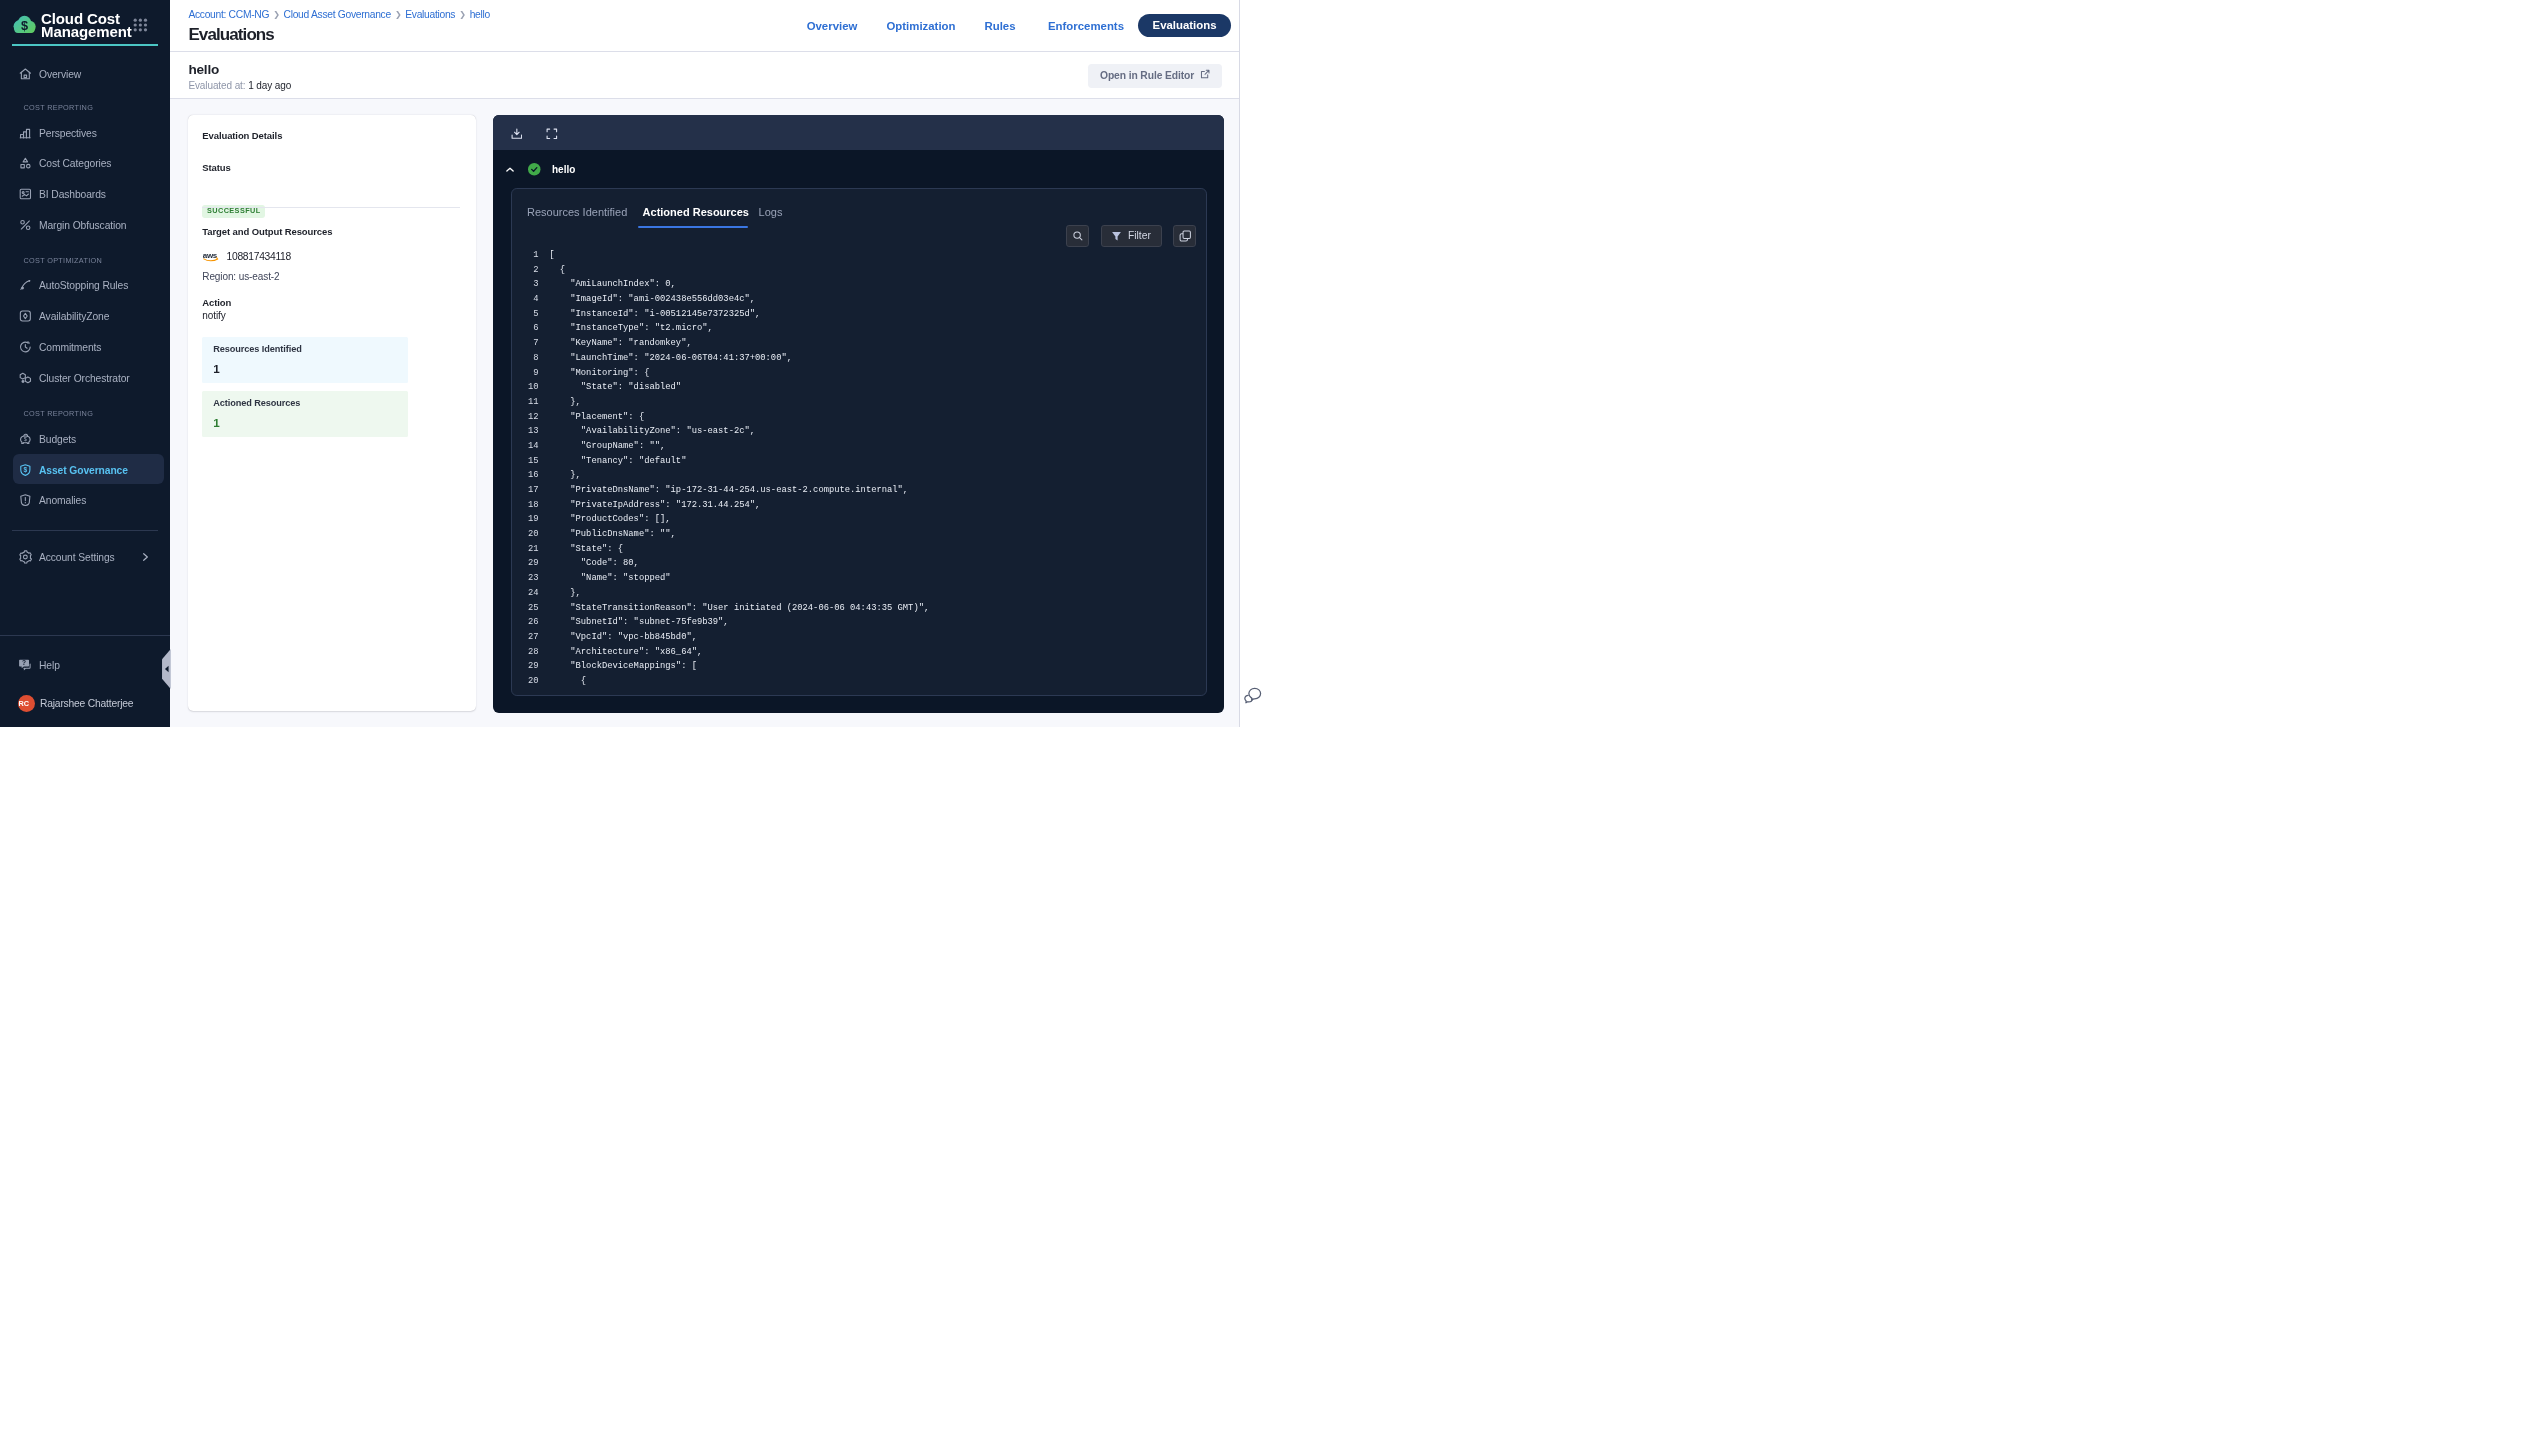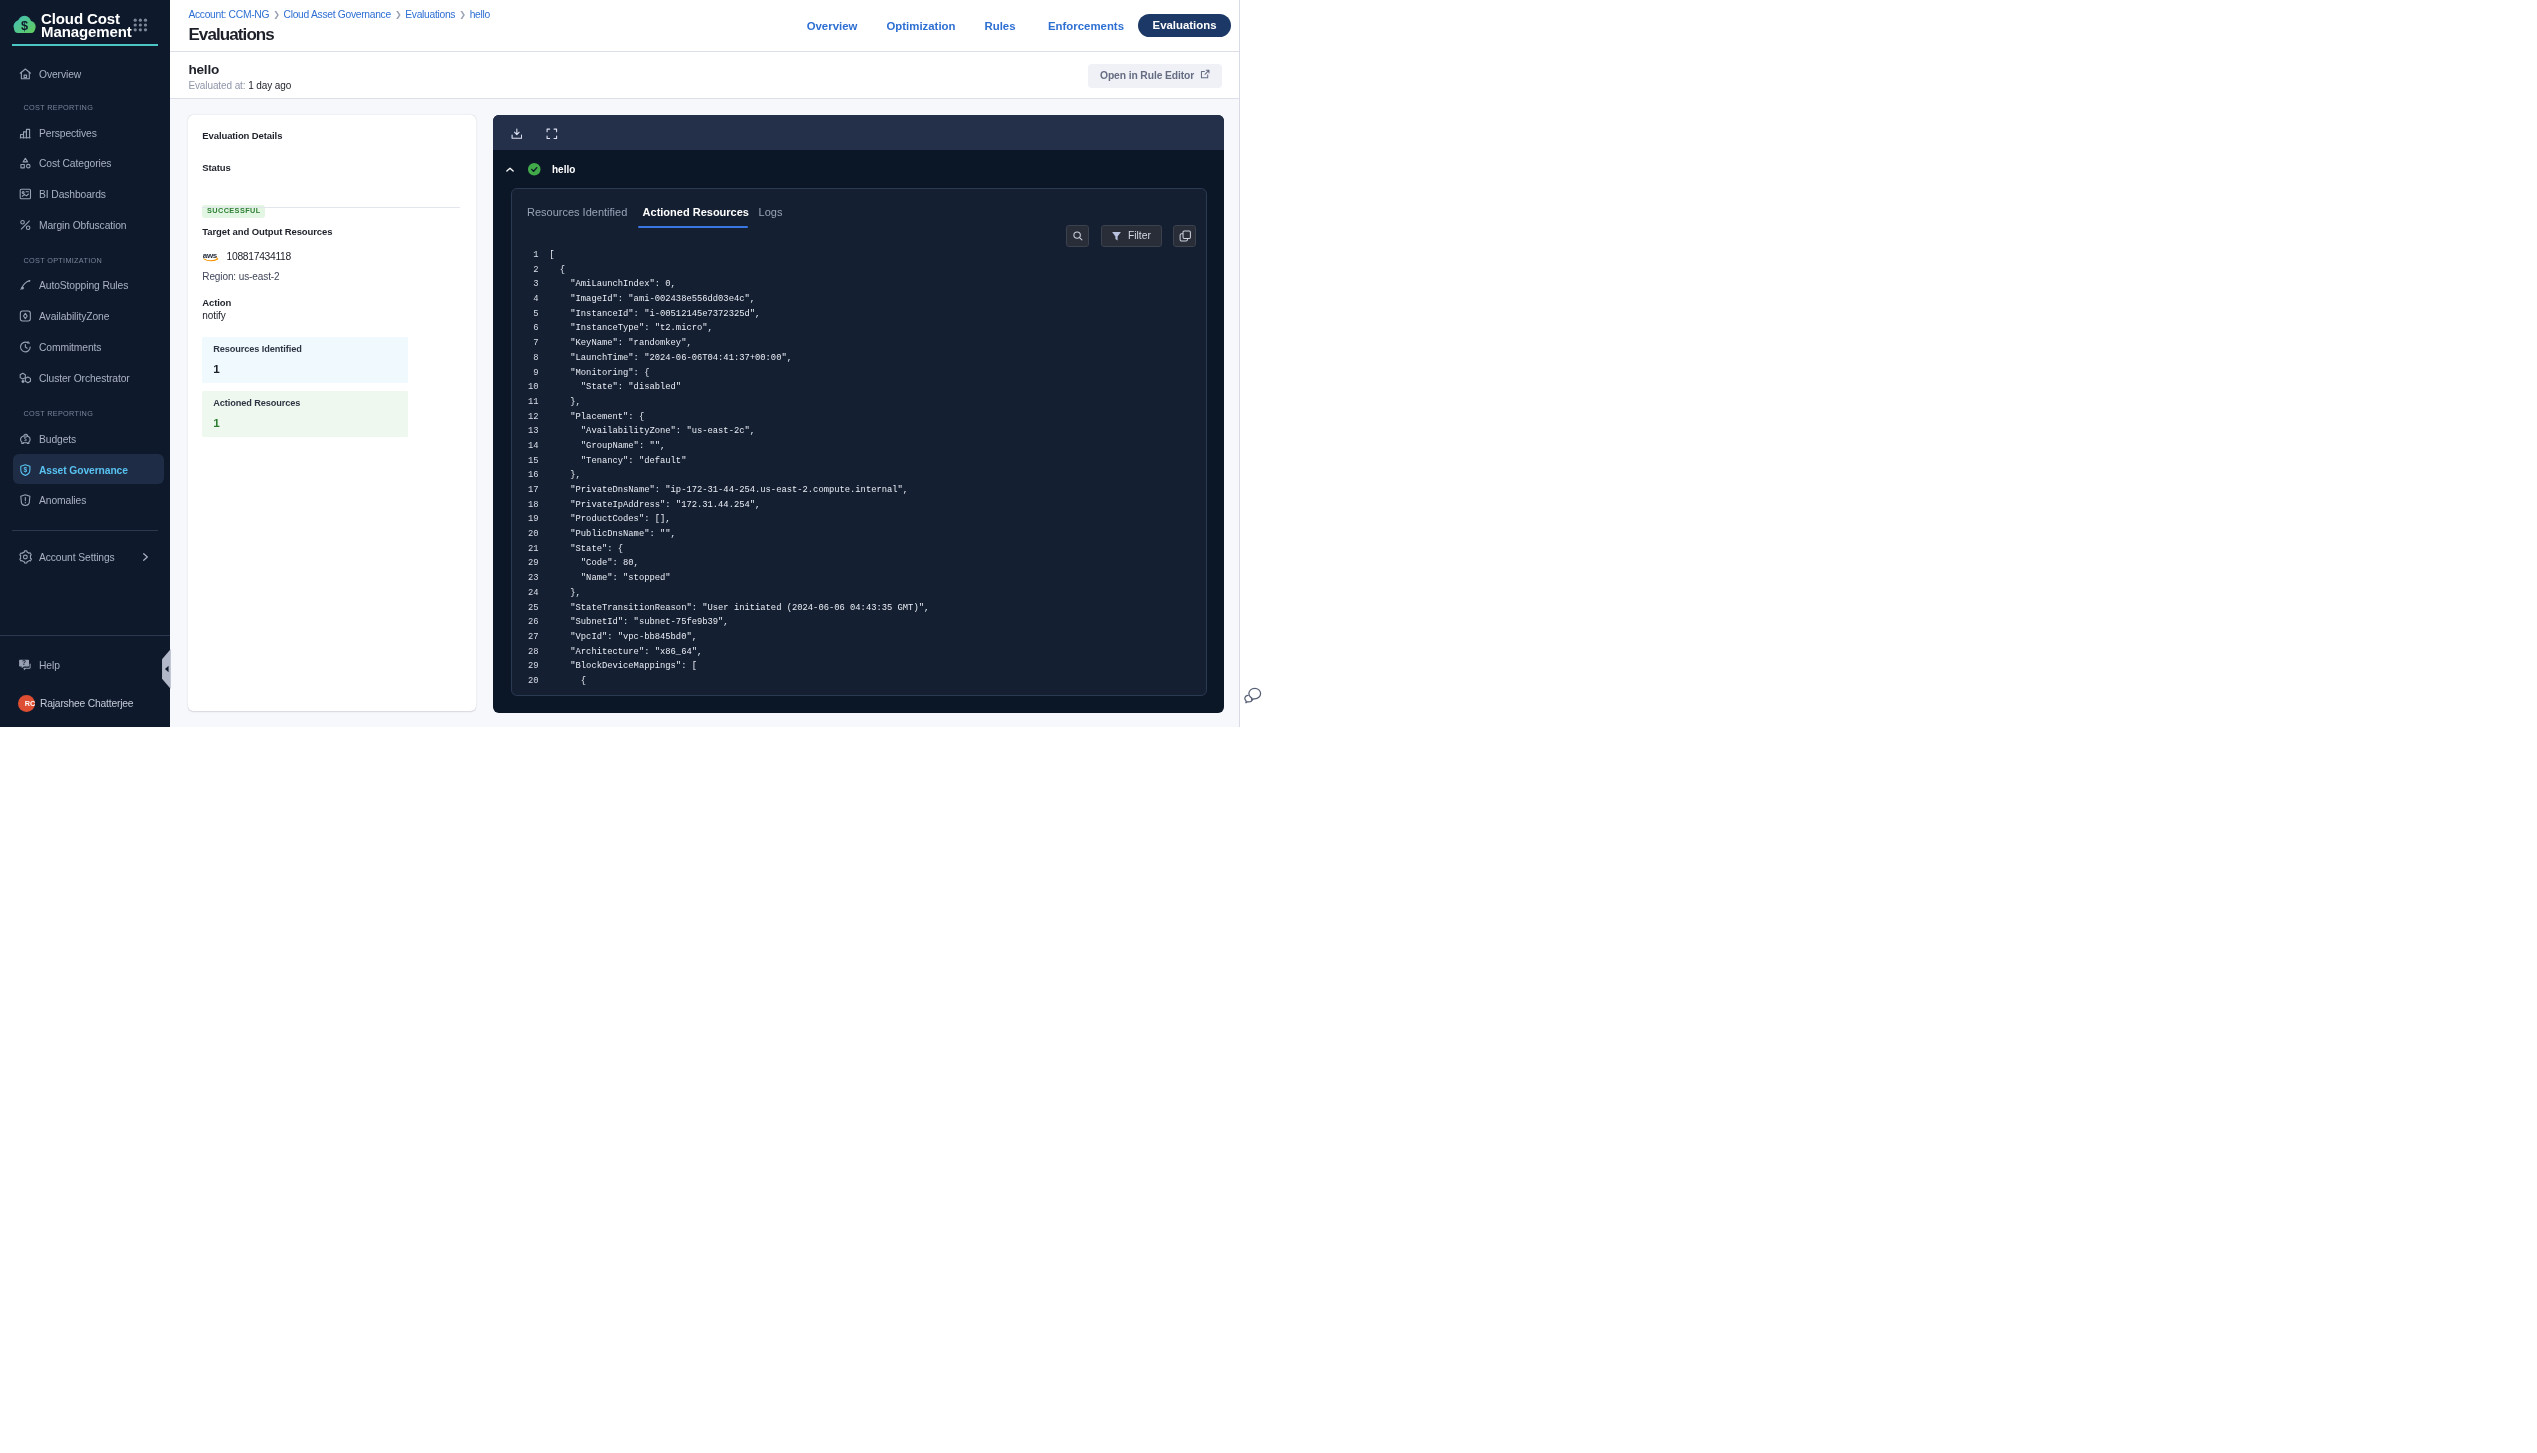--- a/index.html
+++ b/index.html
@@ -330,21 +330,21 @@
     </div>
     <div class="sb-div" style="left:0;top:635px;width:170px"></div>
     <div class="sb-item" style="top:652px">
       <svg class="ic" viewBox="0 0 20 20">
           <path d="M2.5 3 H14 C14.6 3 15 3.4 15 4 V11 C15 11.6 14.6 12 14 12 H8 L5 14.5 V12 H2.5 C1.9 12 1.5 11.6 1.5 11 V4 C1.5 3.4 1.9 3 2.5 3 Z" fill="#98A1B3"></path>
           <text x="8.2" y="10.5" text-anchor="middle" font-size="9" fill="#0E1A2C" font-weight="bold" font-family="Liberation Sans">?</text>
           <path d="M16.5 8.5 V13.3 C16.5 13.9 16.1 14.3 15.5 14.3 H10.5 L8.7 16 V14.3 H8" fill="none" stroke="#98A1B3" stroke-width="1.4" stroke-linecap="round"></path>
         </svg>
       <div class="lb">Help</div>
     </div>
-    <div class="abs" style="left:18.4px;top:695px;width:17px;height:17px;border-radius:50%;background:#DE4E32;color:#fff;font-size:7.3px;font-weight:bold;text-align:right;line-height:17px">RC</div>
+    <div class="abs" style="left:18.4px;top:695px;width:17px;height:17px;border-radius:50%;background:#DE4E32;color:#fff;font-size:7.3px;font-weight:bold;text-align:left;line-height:17px">RC</div>
     <div class="abs" style="left:40px;top:698px;font-size:10.3px;color:#C3C9D6;letter-spacing:-0.2px">Rajarshee Chatterjee</div>
     <svg class="abs" style="left:162px;top:649px" width="8.8" height="40" viewBox="0 0 12 55">
       <path d="M12 0 L12 55 L0 41 L0 14 Z" fill="#B3B8C9"></path>
       <path d="M9 23 L4 27.5 L9 32 Z" fill="#0E1A2C"></path>
     </svg>
   </div>
   <div id="gutter">
     <svg class="abs" style="left:3.7px;top:687px" width="20" height="17.6" viewBox="0 0 27 24" fill="none" stroke="#565E73" stroke-width="1.7" stroke-linecap="round" stroke-linejoin="round">
       <path d="M9.5 14.5 C7.6 13.2 6.5 11.2 6.5 9 C6.5 5 10 1.8 14.5 1.8 C19 1.8 22.5 5 22.5 9 C22.5 13 19 16.2 14.5 16.2 C14.1 16.2 13.7 16.2 13.3 16.1 L10.5 18 L10.4 15"></path>
       <path d="M10.9 16 C10.9 18.5 8.9 20.4 6.4 20.4 C5.9 20.4 5.4 20.3 4.9 20.1 L2.5 21.5 L2.8 19 C1.7 18.2 1 17 1 15.7 C1 13.3 3 11.4 5.5 11.4"></path>

